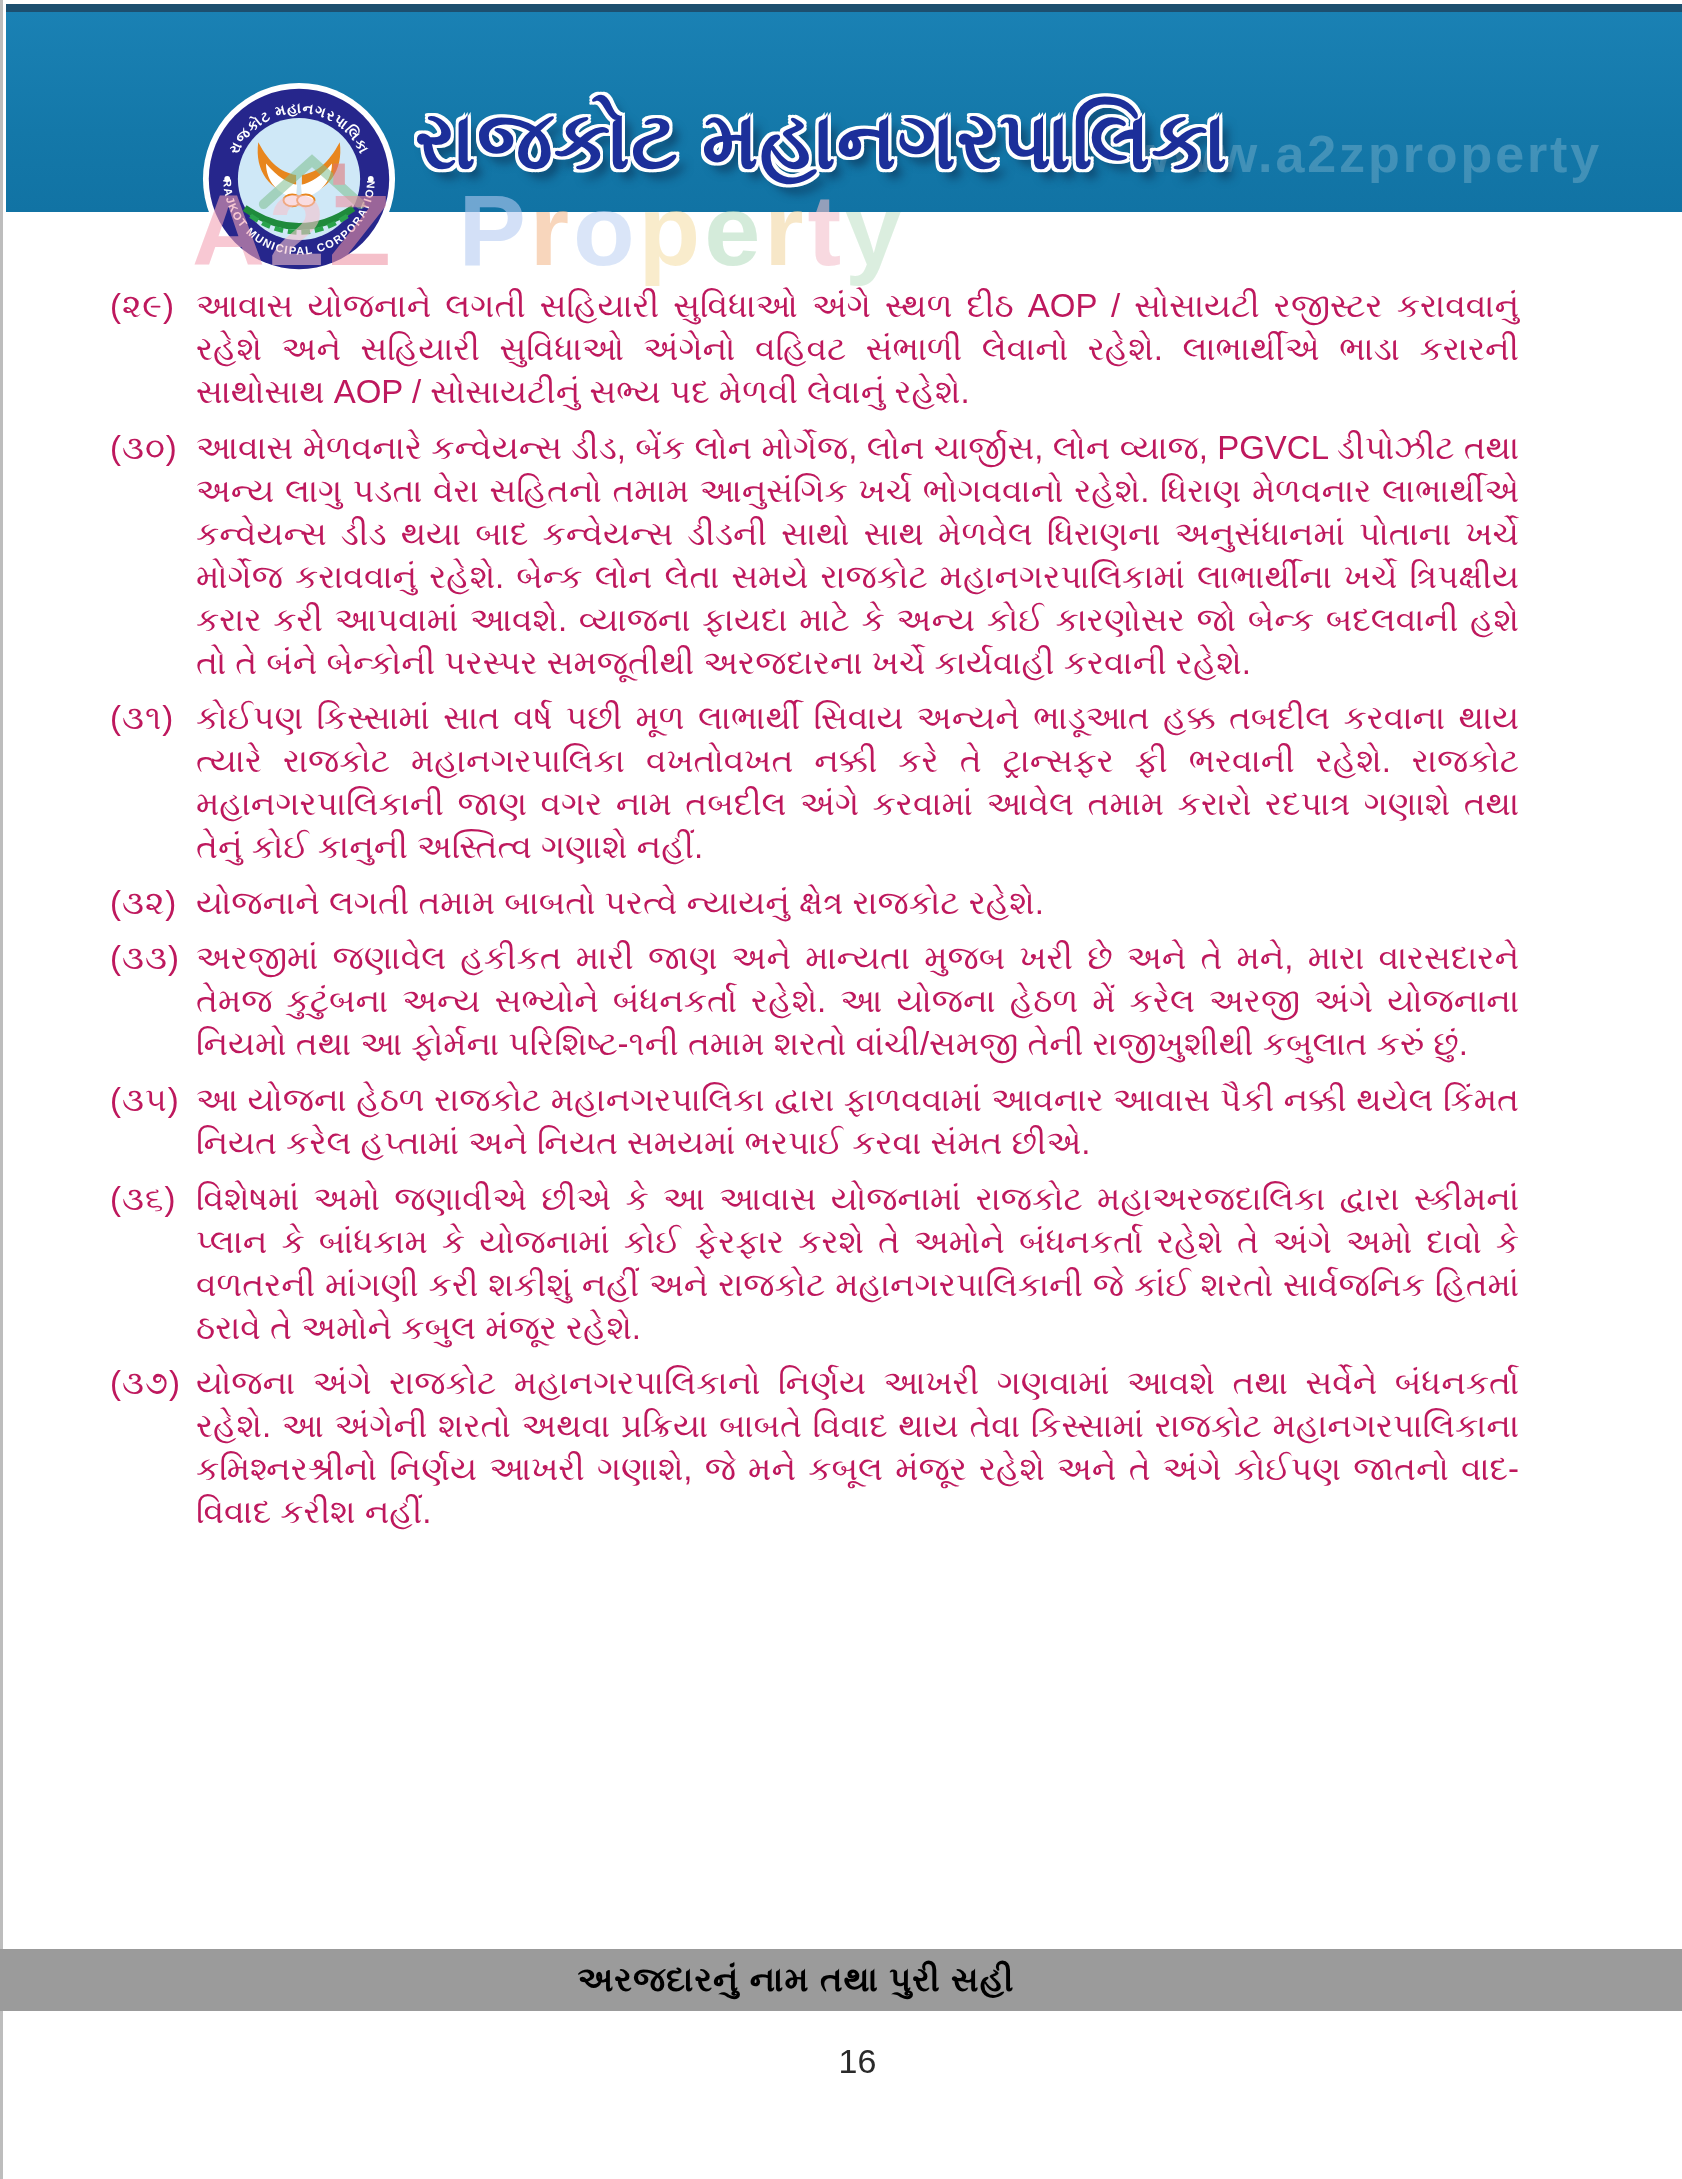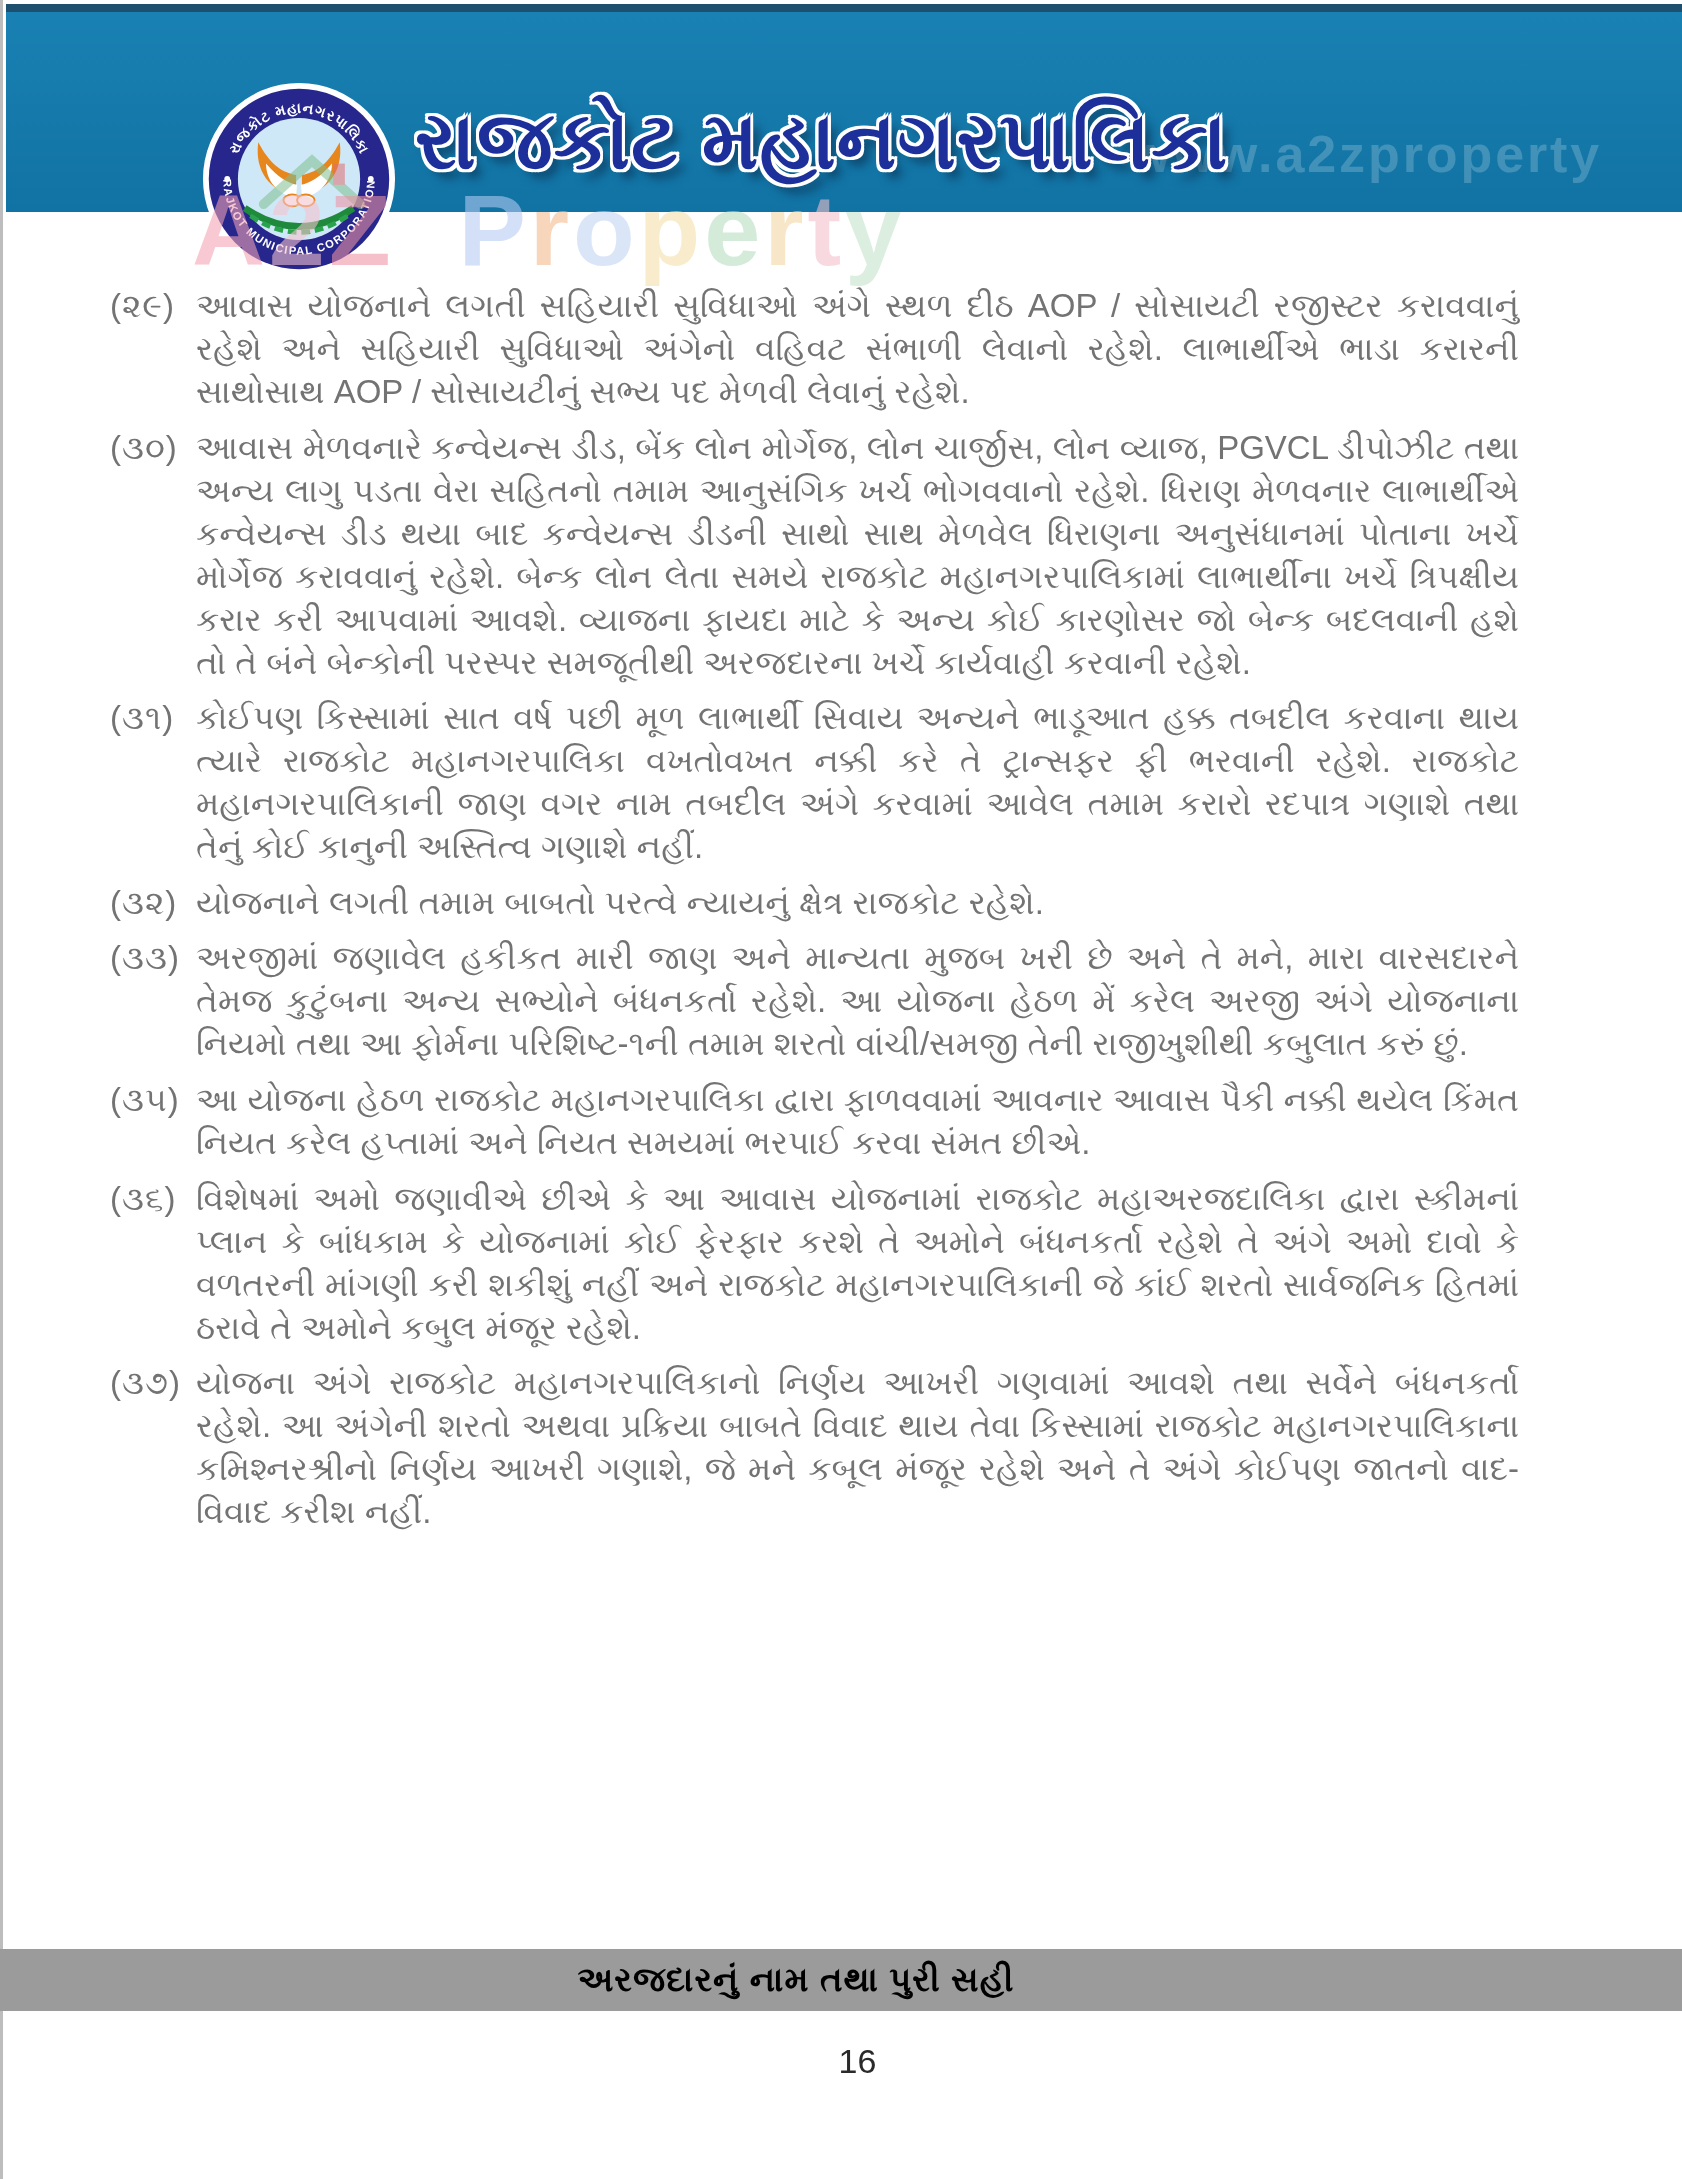--- a/index.html
+++ b/index.html
@@ -41,21 +41,21 @@
     position:absolute;left:192px;top:173px;
     font-size:101px;font-weight:bold;letter-spacing:3.9px;
     opacity:.58;white-space:nowrap;z-index:1;
     display:flex;align-items:flex-start;
   }
   .a2z-watermark span{display:inline-block;}
   .a2z-house{position:absolute;left:254px;top:146px;opacity:.55;z-index:1;}
   
   .terms{
     position:absolute;left:110px;top:284px;width:1409px;z-index:2;
-    color:#737373;
+    color:#be185d;
   }
   .term-row{display:flex;align-items:flex-start;margin-bottom:12.6px;}
   .term-num{
     flex:none;width:85px;
     font-size:33px;line-height:43px;
     letter-spacing:1px;
   }
   .term-text{
     flex:1;margin-left:1px;
     font-size:33px;line-height:43px;

